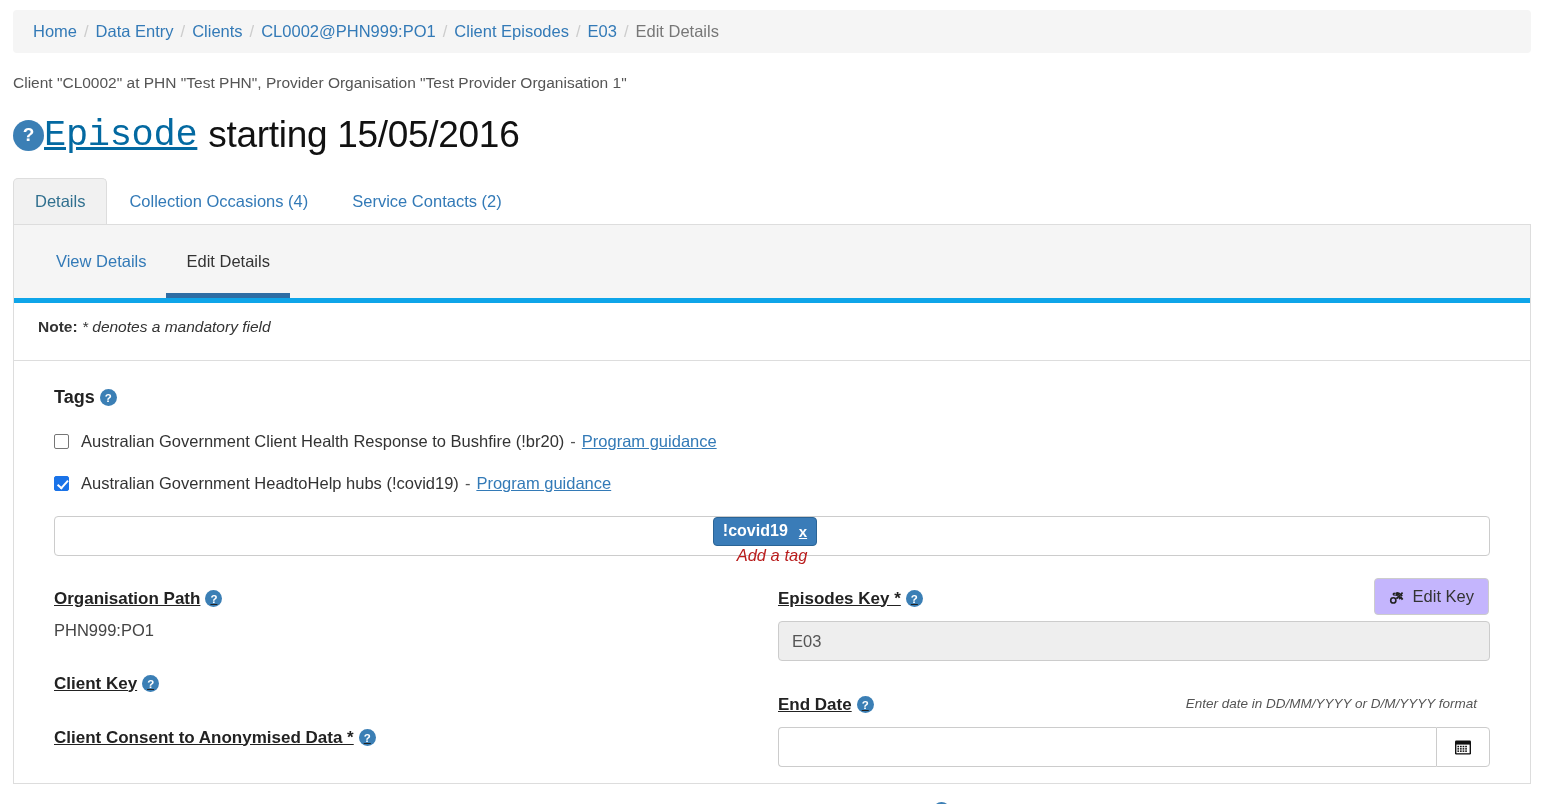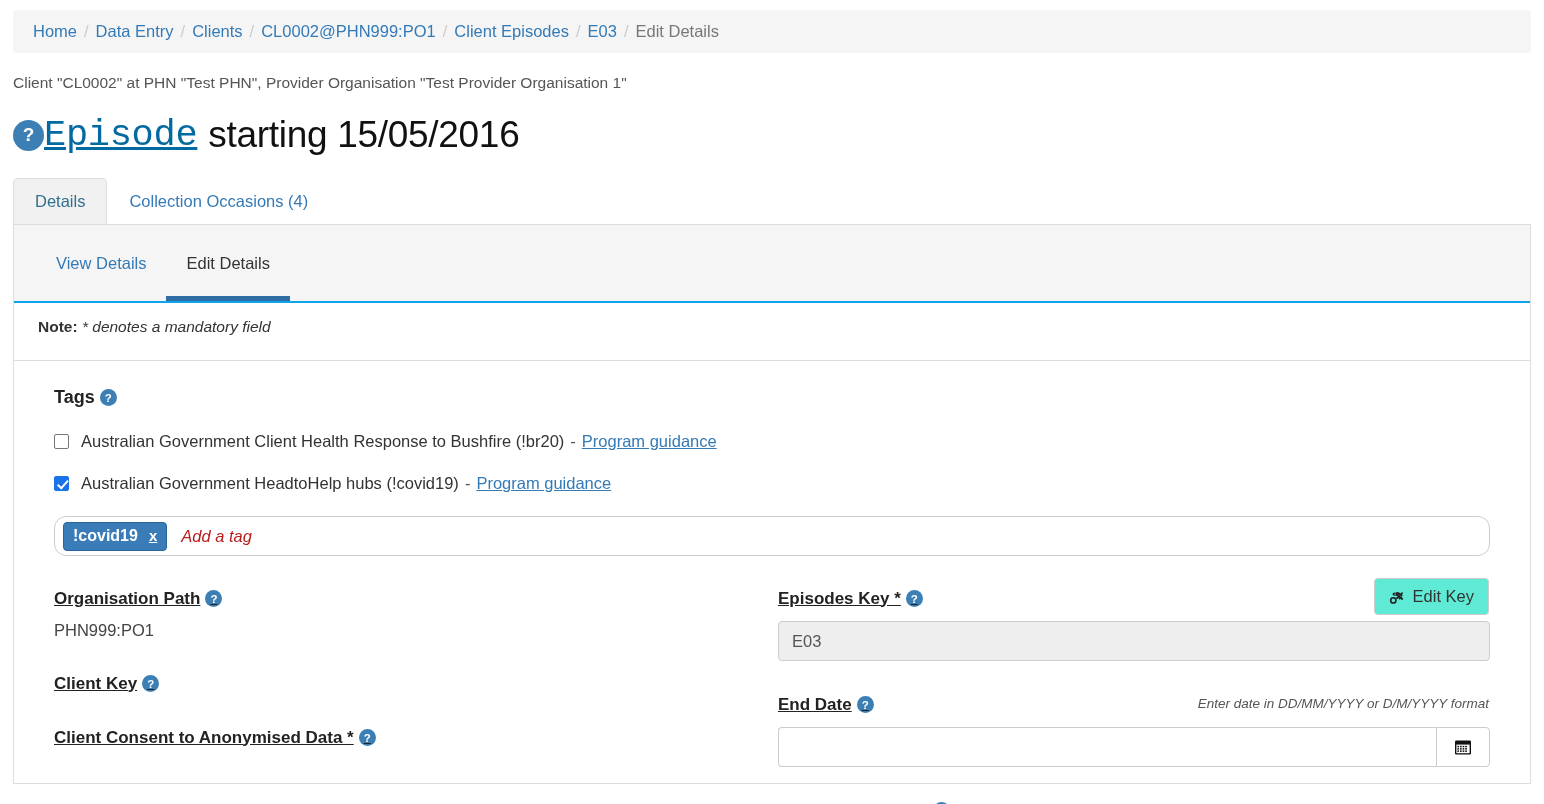--- a/index.html
+++ b/index.html
@@ -105,21 +105,21 @@
   .panel {
     margin: 0 13px 0 13px;
     border: 1px solid #dddddd;
     border-top: 1px solid #dddddd;
     background: #ffffff;
     height: 560px;
   }
 
   .subtab-bar {
     background: #f5f5f5;
-    border-bottom: 2px solid #0ea5e9;
+    border-bottom: 5px solid #0ea5e9;
     display: flex;
     align-items: stretch;
     height: 78px;
     padding-left: 22px;
   }
   .subtab {
     display: flex;
     align-items: center;
     padding: 0 20px;
     font-size: 16.5px;
@@ -193,25 +193,26 @@
     color: #337ab7;
     text-decoration: underline;
     cursor: pointer;
   }
 
   
   .tag-input {
     margin-top: 7px;
     height: 40px;
     border: 1px solid #cccccc;
-    border-radius: 12px;
-    display: flex;
-    align-items: center;
-    padding: 0 8px;
-    background: #ffffff;
+    border-radius: 4px;
+    display: flex;
+    align-items: center;
+    padding: 0 20px;
+    background: #ffffff;
+    flex-direction: column;
   }
   .chip {
     background: #3a7cb8;
     border: 1px solid #2a6496;
     border-radius: 4px;
     color: #ffffff;
     font-weight: bold;
     font-size: 16px;
     padding: 4px 9px 5px 9px;
     display: flex;
@@ -250,21 +251,21 @@
     margin-bottom: 12px;
     min-height: 21px;
     text-decoration: underline;
   }
   .field-static {
     font-size: 16.5px;
     color: #444444;
   }
   .hint {
     position: absolute;
-    right: 1px; top: 2px;
+    right: 13px; top: 2px;
     font-size: 13.5px;
     font-style: italic;
     color: #555555;
   }
 
   .inp {
     width: 100%;
     height: 40px;
     border: 1px solid #cccccc;
     border-radius: 4px;
@@ -293,21 +294,21 @@
     align-items: center;
     justify-content: center;
     cursor: pointer;
     padding: 0;
   }
 
   .edit-key-btn {
     position: absolute;
     right: 1px;
     top: -10px;
-    background: #5eead4;
+    background: #c4b5fd;
     border: 1px solid #cccccc;
     border-radius: 4px;
     padding: 8px 14px;
     font-size: 16.5px;
     color: #333333;
     display: flex;
     align-items: center;
     gap: 8px;
     cursor: pointer;
     font-family: "Liberation Sans", sans-serif;
@@ -326,20 +327,21 @@
 
 <div class="page-title">
   <span class="help-icon help-lg">?</span>
   <span class="title-link">Episode</span>
   <span class="title-rest">starting 15/05/2016</span>
 </div>
 
 <div class="main-tabs">
   <div class="main-tab active">Details</div>
   <div class="main-tab">Collection Occasions (4)</div>
+  <div class="main-tab">Service Contacts (2)</div>
 </div>
 
 <div class="panel">
 
   <div class="subtab-bar">
     <div class="subtab">View Details</div>
     <div class="subtab active">Edit Details</div>
   </div>
 
   <div class="note-row">

